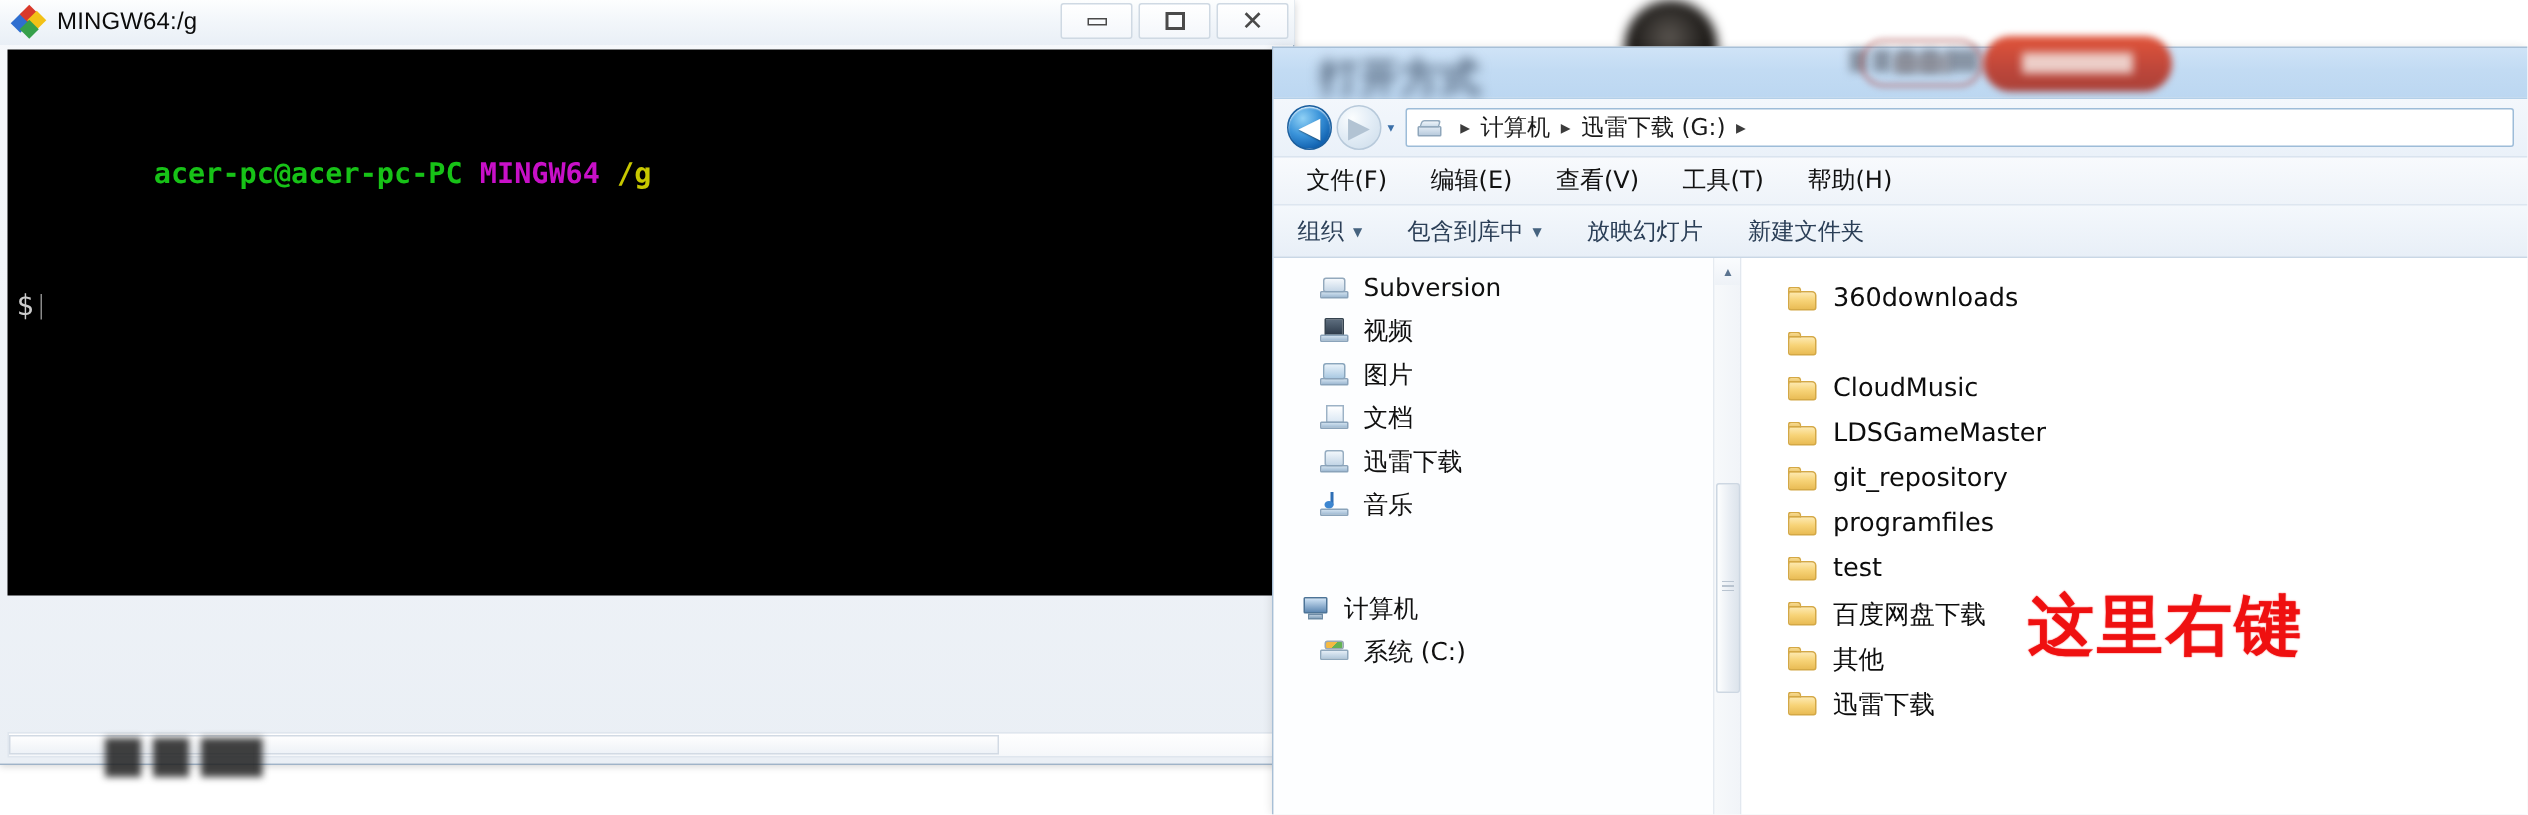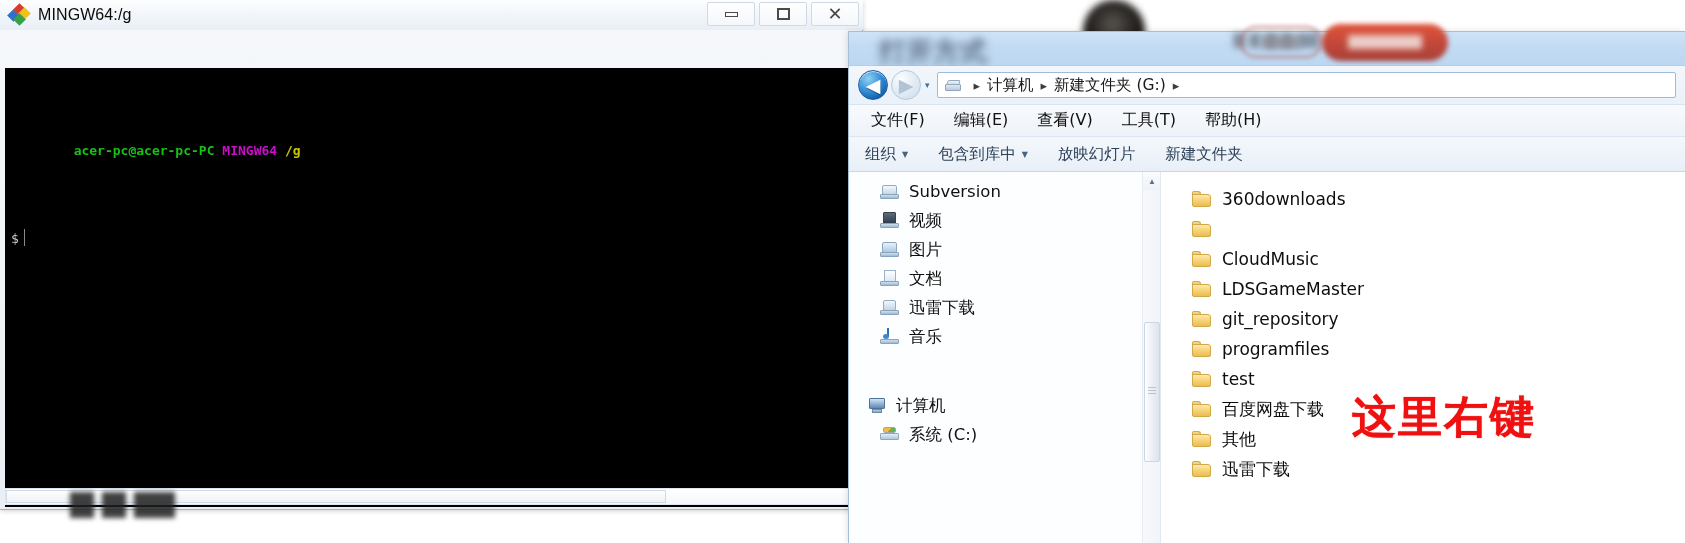--- a/index.html
+++ b/index.html
@@ -109,28 +109,27 @@
     border-radius: 2px;
   }
   .wbtn .glyph-min { width: 13px; height: 5px; border: 1.6px solid #4a4a4a; }
   .wbtn .glyph-max { width: 13px; height: 12px; border: 2px solid #4a4a4a; }
   .wbtn .glyph-close {
     position: relative; width: 15px; height: 15px; color: #4a4a4a;
     font-size: 18px; line-height: 15px; text-align: center;
     font-family: "Liberation Sans", sans-serif;
   }
   #mingw-console {
-    position: absolute; left: 5px; top: 33px; width: 848px; height: 439px;
+    position: absolute; left: 5px; top: 33px; width: 848px; height: 364px;
     background: #000000;
     overflow: hidden;
     padding: 6px 0 0 6px;
     font-family: "DejaVu Sans Mono", "Liberation Mono", monospace;
-    font-size: 13px; line-height: 22px;
+    font-size: 19px; line-height: 22px;
     white-space: pre;
-    margin-top: 35px;
   }
   #mingw-console .ln { display: block; }
   .c-green   { color: #17c217; font-weight: bold; }
   .c-magenta { color: #c810c8; font-weight: bold; }
   .c-yellow  { color: #c8c800; font-weight: bold; }
   .c-white   { color: #cccccc; }
   .cursor {
     display: inline-block; width: 8px; height: 17px;
     border-left: 1.5px solid #8a8a8a; margin-left: 5px;
     vertical-align: -3px;
@@ -379,21 +378,21 @@
       <span id="nav-history">▾</span>
 
       <div id="addressbar">
         <span id="addr-drive-icon">
           <span style="position:absolute;left:1px;top:6px;width:16px;height:7px;background:linear-gradient(180deg,#dfe9f3,#b9cbdd);border:1px solid #8fa6bb;border-radius:1px;"></span>
           <span style="position:absolute;left:3px;top:2px;width:13px;height:5px;background:linear-gradient(180deg,#eef4fa,#cfdeeb);border:1px solid #93aabe;border-radius:2px 2px 0 0;transform:skewX(-18deg);"></span>
         </span>
         <span class="crumb-sep">▸</span>
         <span class="crumb">计算机</span>
         <span class="crumb-sep">▸</span>
-        <span class="crumb">新建文件夹 (G:)</span>
+        <span class="crumb">迅雷下载 (G:)</span>
         <span class="crumb-sep">▸</span>
       </div>
     </div>
 
     <div id="explorer-menubar">
       <span class="menu-item">文件(F)</span>
       <span class="menu-item">编辑(E)</span>
       <span class="menu-item">查看(V)</span>
       <span class="menu-item">工具(T)</span>
       <span class="menu-item">帮助(H)</span>

